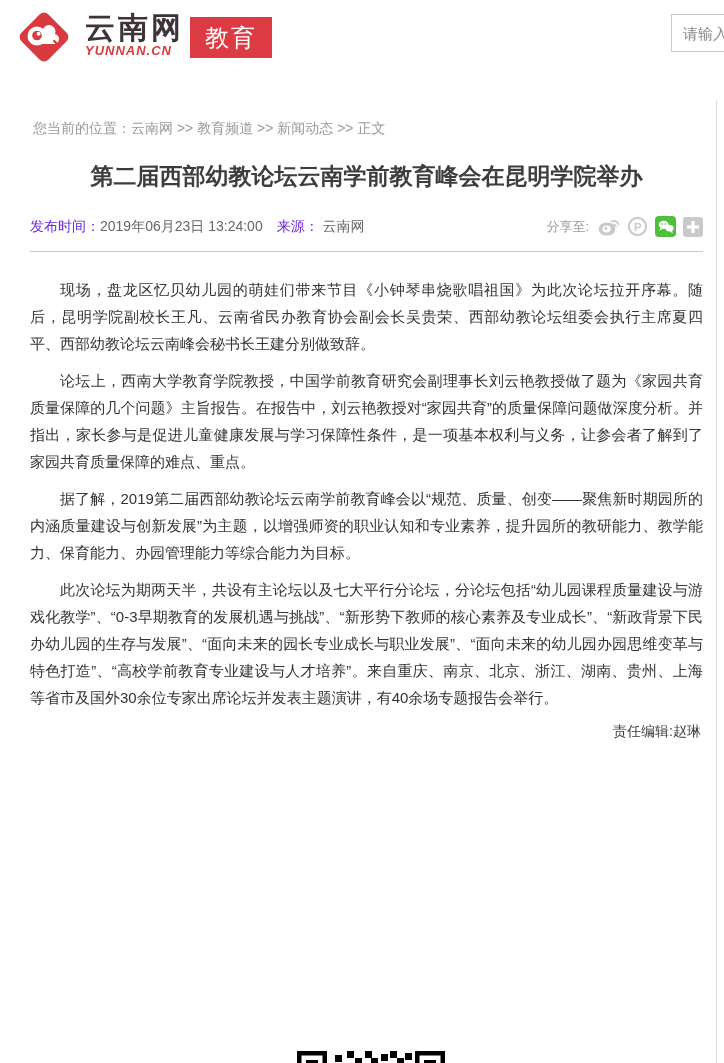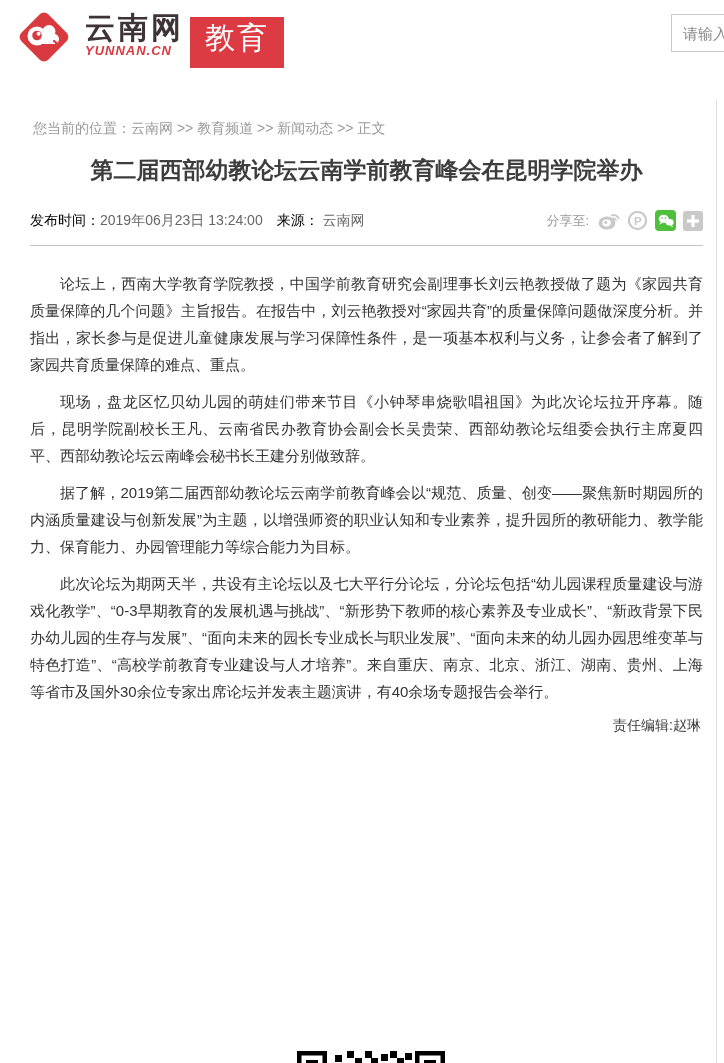--- a/index.html
+++ b/index.html
@@ -5,40 +5,40 @@
   * { margin:0; padding:0; box-sizing:border-box; }
   html,body { background:#fff; }
   body { font-family:"Liberation Sans","DejaVu Sans",sans-serif; }
   .page { position:relative; width:724px; height:1063px; background:#fff; overflow:hidden; margin:0 auto; }
 
   
   .logo-icon { position:absolute; left:12px; top:5px; }
   .logo-text { position:absolute; left:85px; top:12px; }
   .site-name { font-size:30px; font-weight:bold; color:#3e3337; letter-spacing:3px; line-height:32px; }
   .site-domain { font-size:13px; font-weight:bold; font-style:italic; color:#d93a40; letter-spacing:1px; line-height:14px; }
-  .section-badge { position:absolute; left:190px; top:17px; height:51px; line-height:41px; padding:0 15px;
-                   background:#dd3b43; color:#fff; font-size:30px; letter-spacing:2px; }
+  .section-badge { position:absolute; left:190px; top:17px; height:41px; line-height:41px; padding:0 15px;
+                   background:#dd3b43; color:#fff; font-size:24px; letter-spacing:2px; }
   .search-input { position:absolute; left:671px; top:14px; width:150px; height:38px; border:1px solid #c9c9c9;
                   padding:0 11px; font-size:15px; color:#555; outline:none; font-family:inherit; background:#fff; }
   .search-input::placeholder { color:#8a8a8a; }
 
   
   .breadcrumb { position:absolute; left:33px; top:108px; font-size:14px; color:#999;margin-top:12px; }
   .crumb-link { color:#999; text-decoration:none; cursor:pointer; }
   .crumb-sep { color:#999; }
 
   
   .right-border { position:absolute; left:716px; top:100px; width:1px; height:963px; background:#dcdcdc; }
 
   
-  .article { position:absolute; left:30px; top:150px; width:673px; }
+  .article { position:absolute; left:30px; top:156px; width:673px; }
   .article-title { text-align:center; font-size:23px; font-weight:bold; color:#3d3d3d; line-height:32px; margin-top:4px; }
   .meta-row { display:flex; justify-content:space-between; align-items:center; margin-top:24px; font-size:14px; }
   .meta-left { color:#999; }
-  .meta-label { color:#000000; }
+  .meta-label { color:#6d28d9; }
   .meta-value { color:#666; margin-right:14px;margin-top:8px; }
   .share-box { display:flex; align-items:center; gap:7px; }
   .share-label { font-size:13px; color:#9a9a9a; margin-right:2px; }
   .share-icon { display:inline-flex; cursor:pointer; }
   .divider { border:none; border-top:1px solid #c6c6c6; margin-top:14px; }
   .paragraphs { padding-top:24px; }
   .paragraphs p { font-size:15px; line-height:27px; color:#333; text-indent:2em; margin:0 0 10px 0; text-align:justify; }
   .editor-line { text-align:right; font-size:14px; color:#3d3d3d; margin-top:12px; padding-right:2px; }
 
   
@@ -120,22 +120,22 @@
             <rect x="8.4" y="4" width="3.2" height="12" fill="#fff"></rect>
             <rect x="4" y="8.4" width="12" height="3.2" fill="#fff"></rect>
           </svg>
         </span>
       </div>
     </div>
 
     <hr class="divider">
 
     <div class="paragraphs">
+        <p>现场，盘龙区忆贝幼儿园的萌娃们带来节目《小钟琴串烧歌唱祖国》为此次论坛拉开序幕。随后，昆明学院副校长王凡、云南省民办教育协会副会长吴贵荣、西部幼教论坛组委会执行主席夏四平、西部幼教论坛云南峰会秘书长王建分别做致辞。</p>
         <p>论坛上，西南大学教育学院教授，中国学前教育研究会副理事长刘云艳教授做了题为《家园共育质量保障的几个问题》主旨报告。在报告中，刘云艳教授对“家园共育”的质量保障问题做深度分析。并指出，家长参与是促进儿童健康发展与学习保障性条件，是一项基本权利与义务，让参会者了解到了家园共育质量保障的难点、重点。</p>
-        <p>现场，盘龙区忆贝幼儿园的萌娃们带来节目《小钟琴串烧歌唱祖国》为此次论坛拉开序幕。随后，昆明学院副校长王凡、云南省民办教育协会副会长吴贵荣、西部幼教论坛组委会执行主席夏四平、西部幼教论坛云南峰会秘书长王建分别做致辞。</p>
         <p>据了解，2019第二届西部幼教论坛云南学前教育峰会以“规范、质量、创变——聚焦新时期园所的内涵质量建设与创新发展”为主题，以增强师资的职业认知和专业素养，提升园所的教研能力、教学能力、保育能力、办园管理能力等综合能力为目标。</p>
         <p>此次论坛为期两天半，共设有主论坛以及七大平行分论坛，分论坛包括“幼儿园课程质量建设与游戏化教学”、“0-3早期教育的发展机遇与挑战”、“新形势下教师的核心素养及专业成长”、“新政背景下民办幼儿园的生存与发展”、“面向未来的园长专业成长与职业发展”、“面向未来的幼儿园办园思维变革与特色打造”、“高校学前教育专业建设与人才培养”。来自重庆、南京、北京、浙江、湖南、贵州、上海等省市及国外30余位专家出席论坛并发表主题演讲，有40余场专题报告会举行。</p>
       </div>
 
     <div class="editor-line">责任编辑:赵琳</div>
   </div>
 
   <div class="qrcode">
     <svg width="148" height="60" viewBox="0 0 148 60" aria-hidden="true">
       <g fill="#000">

